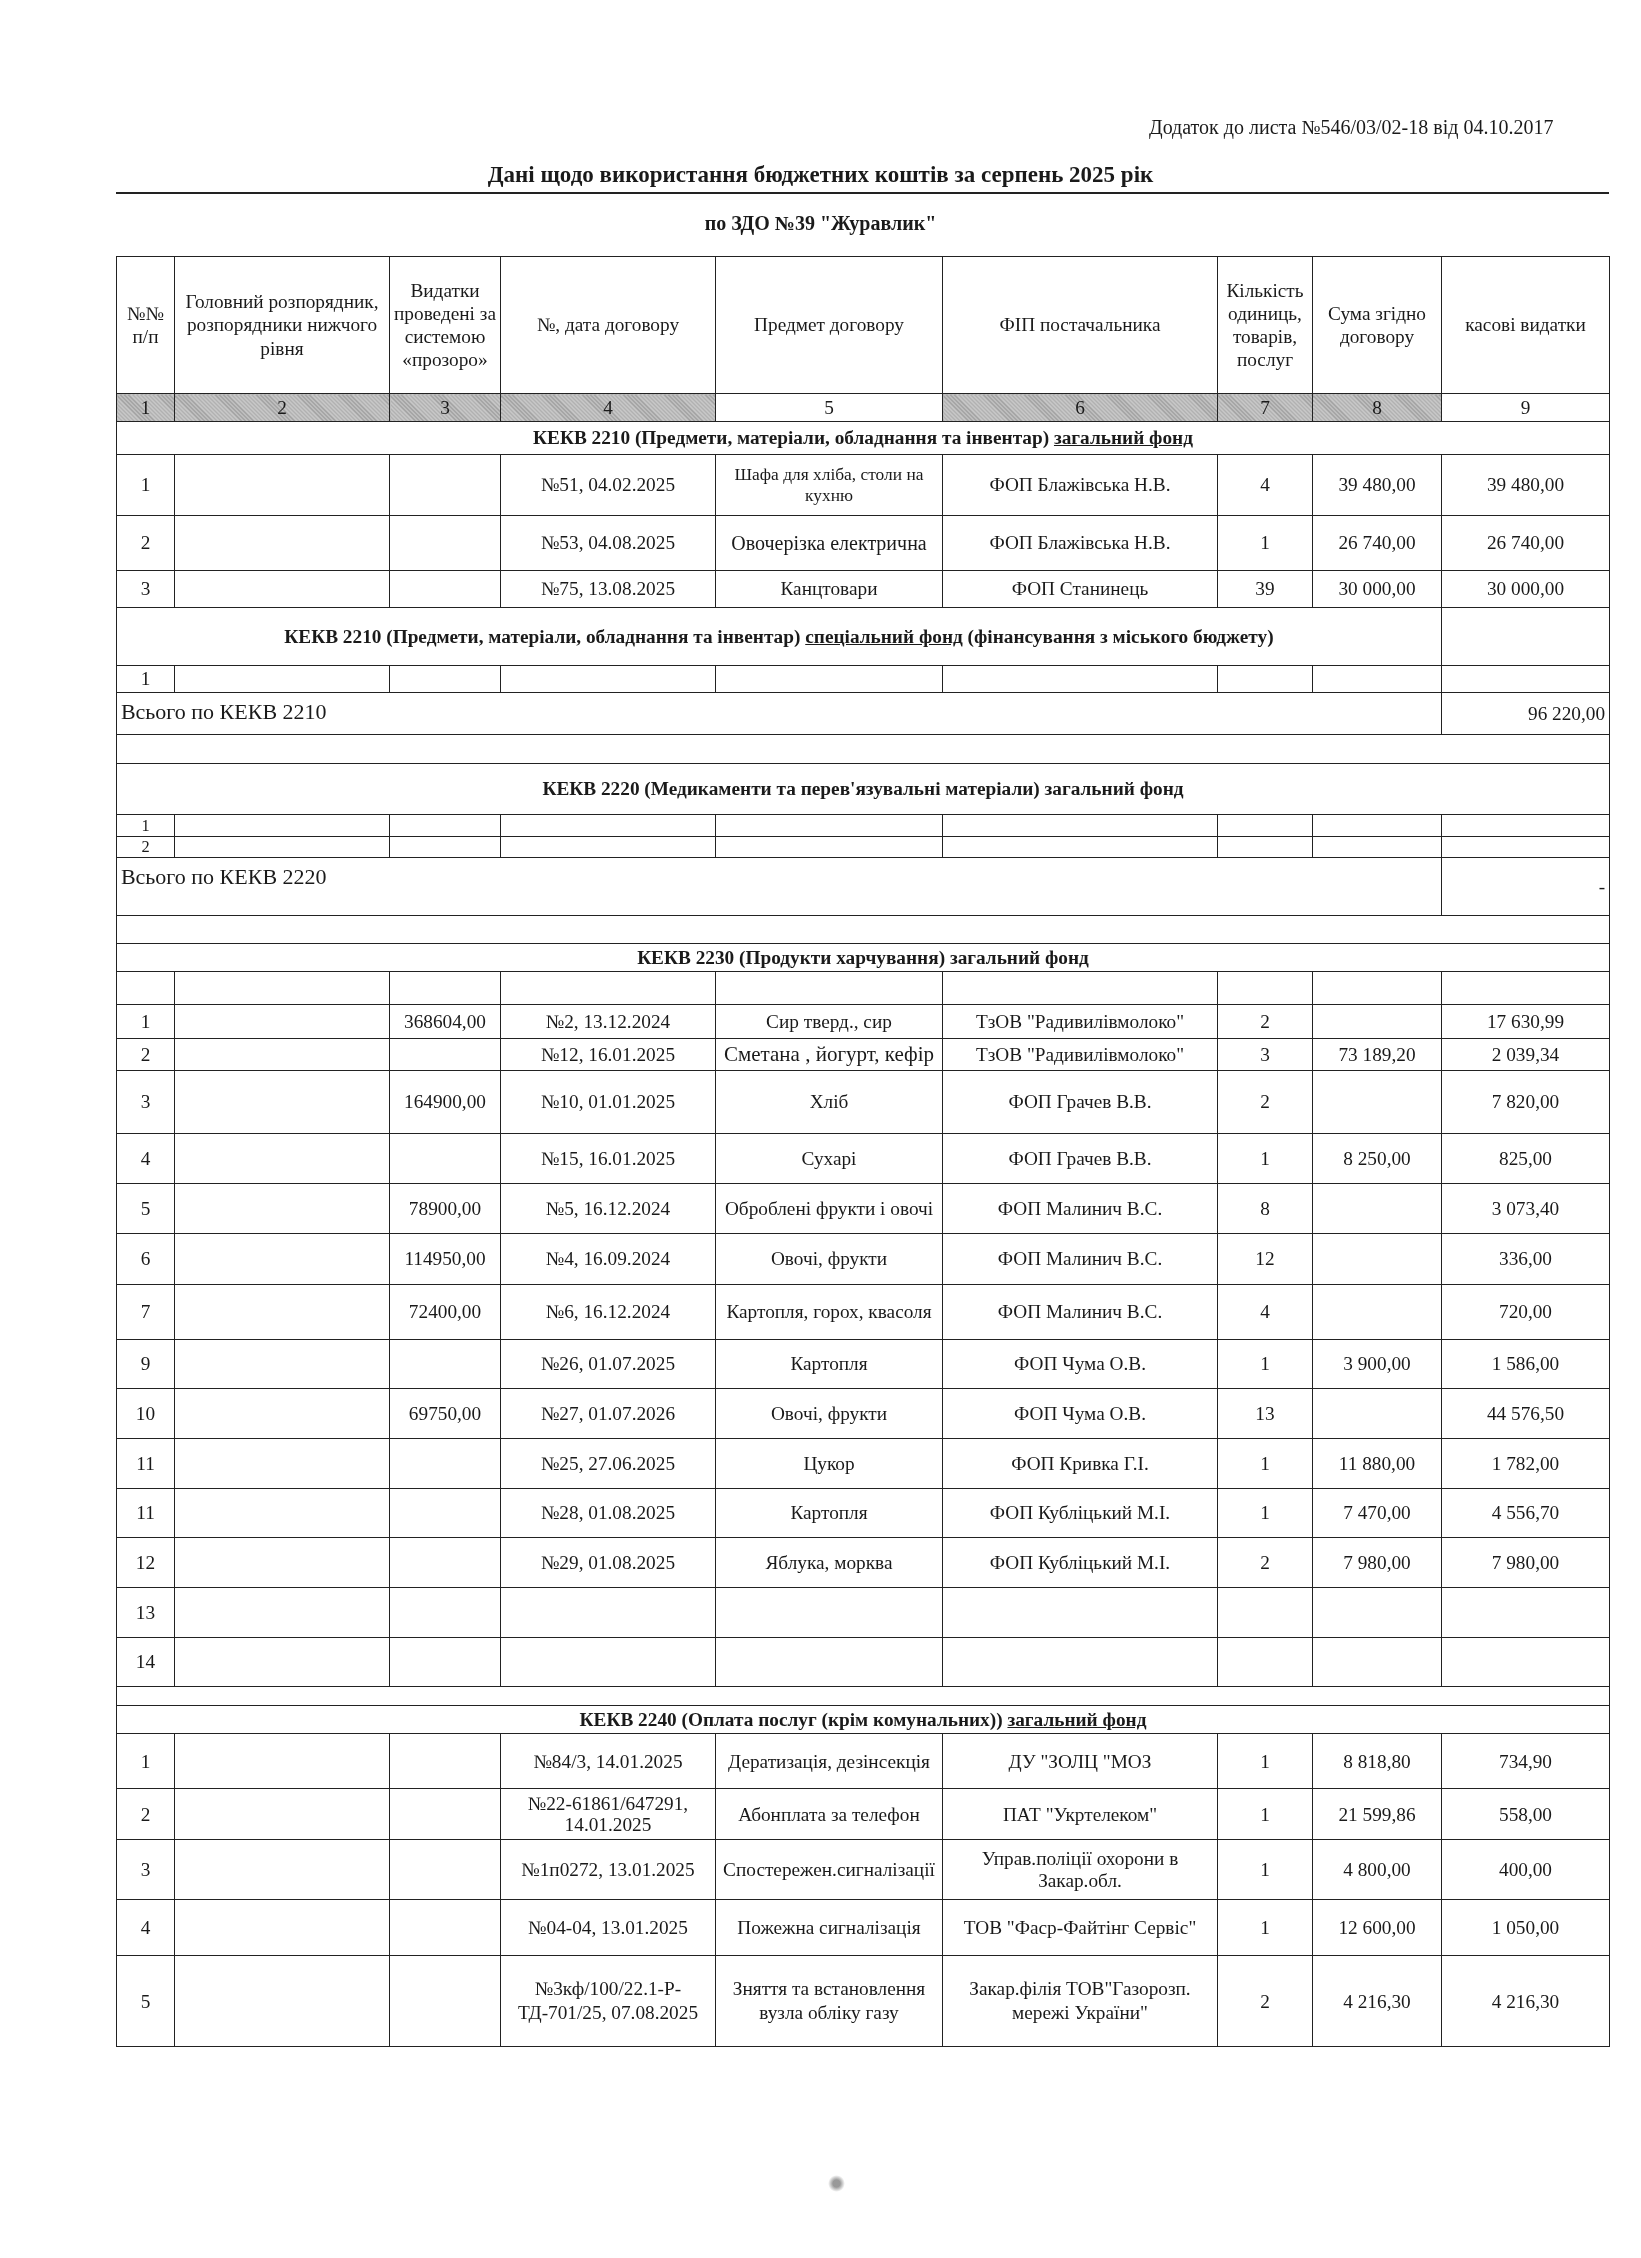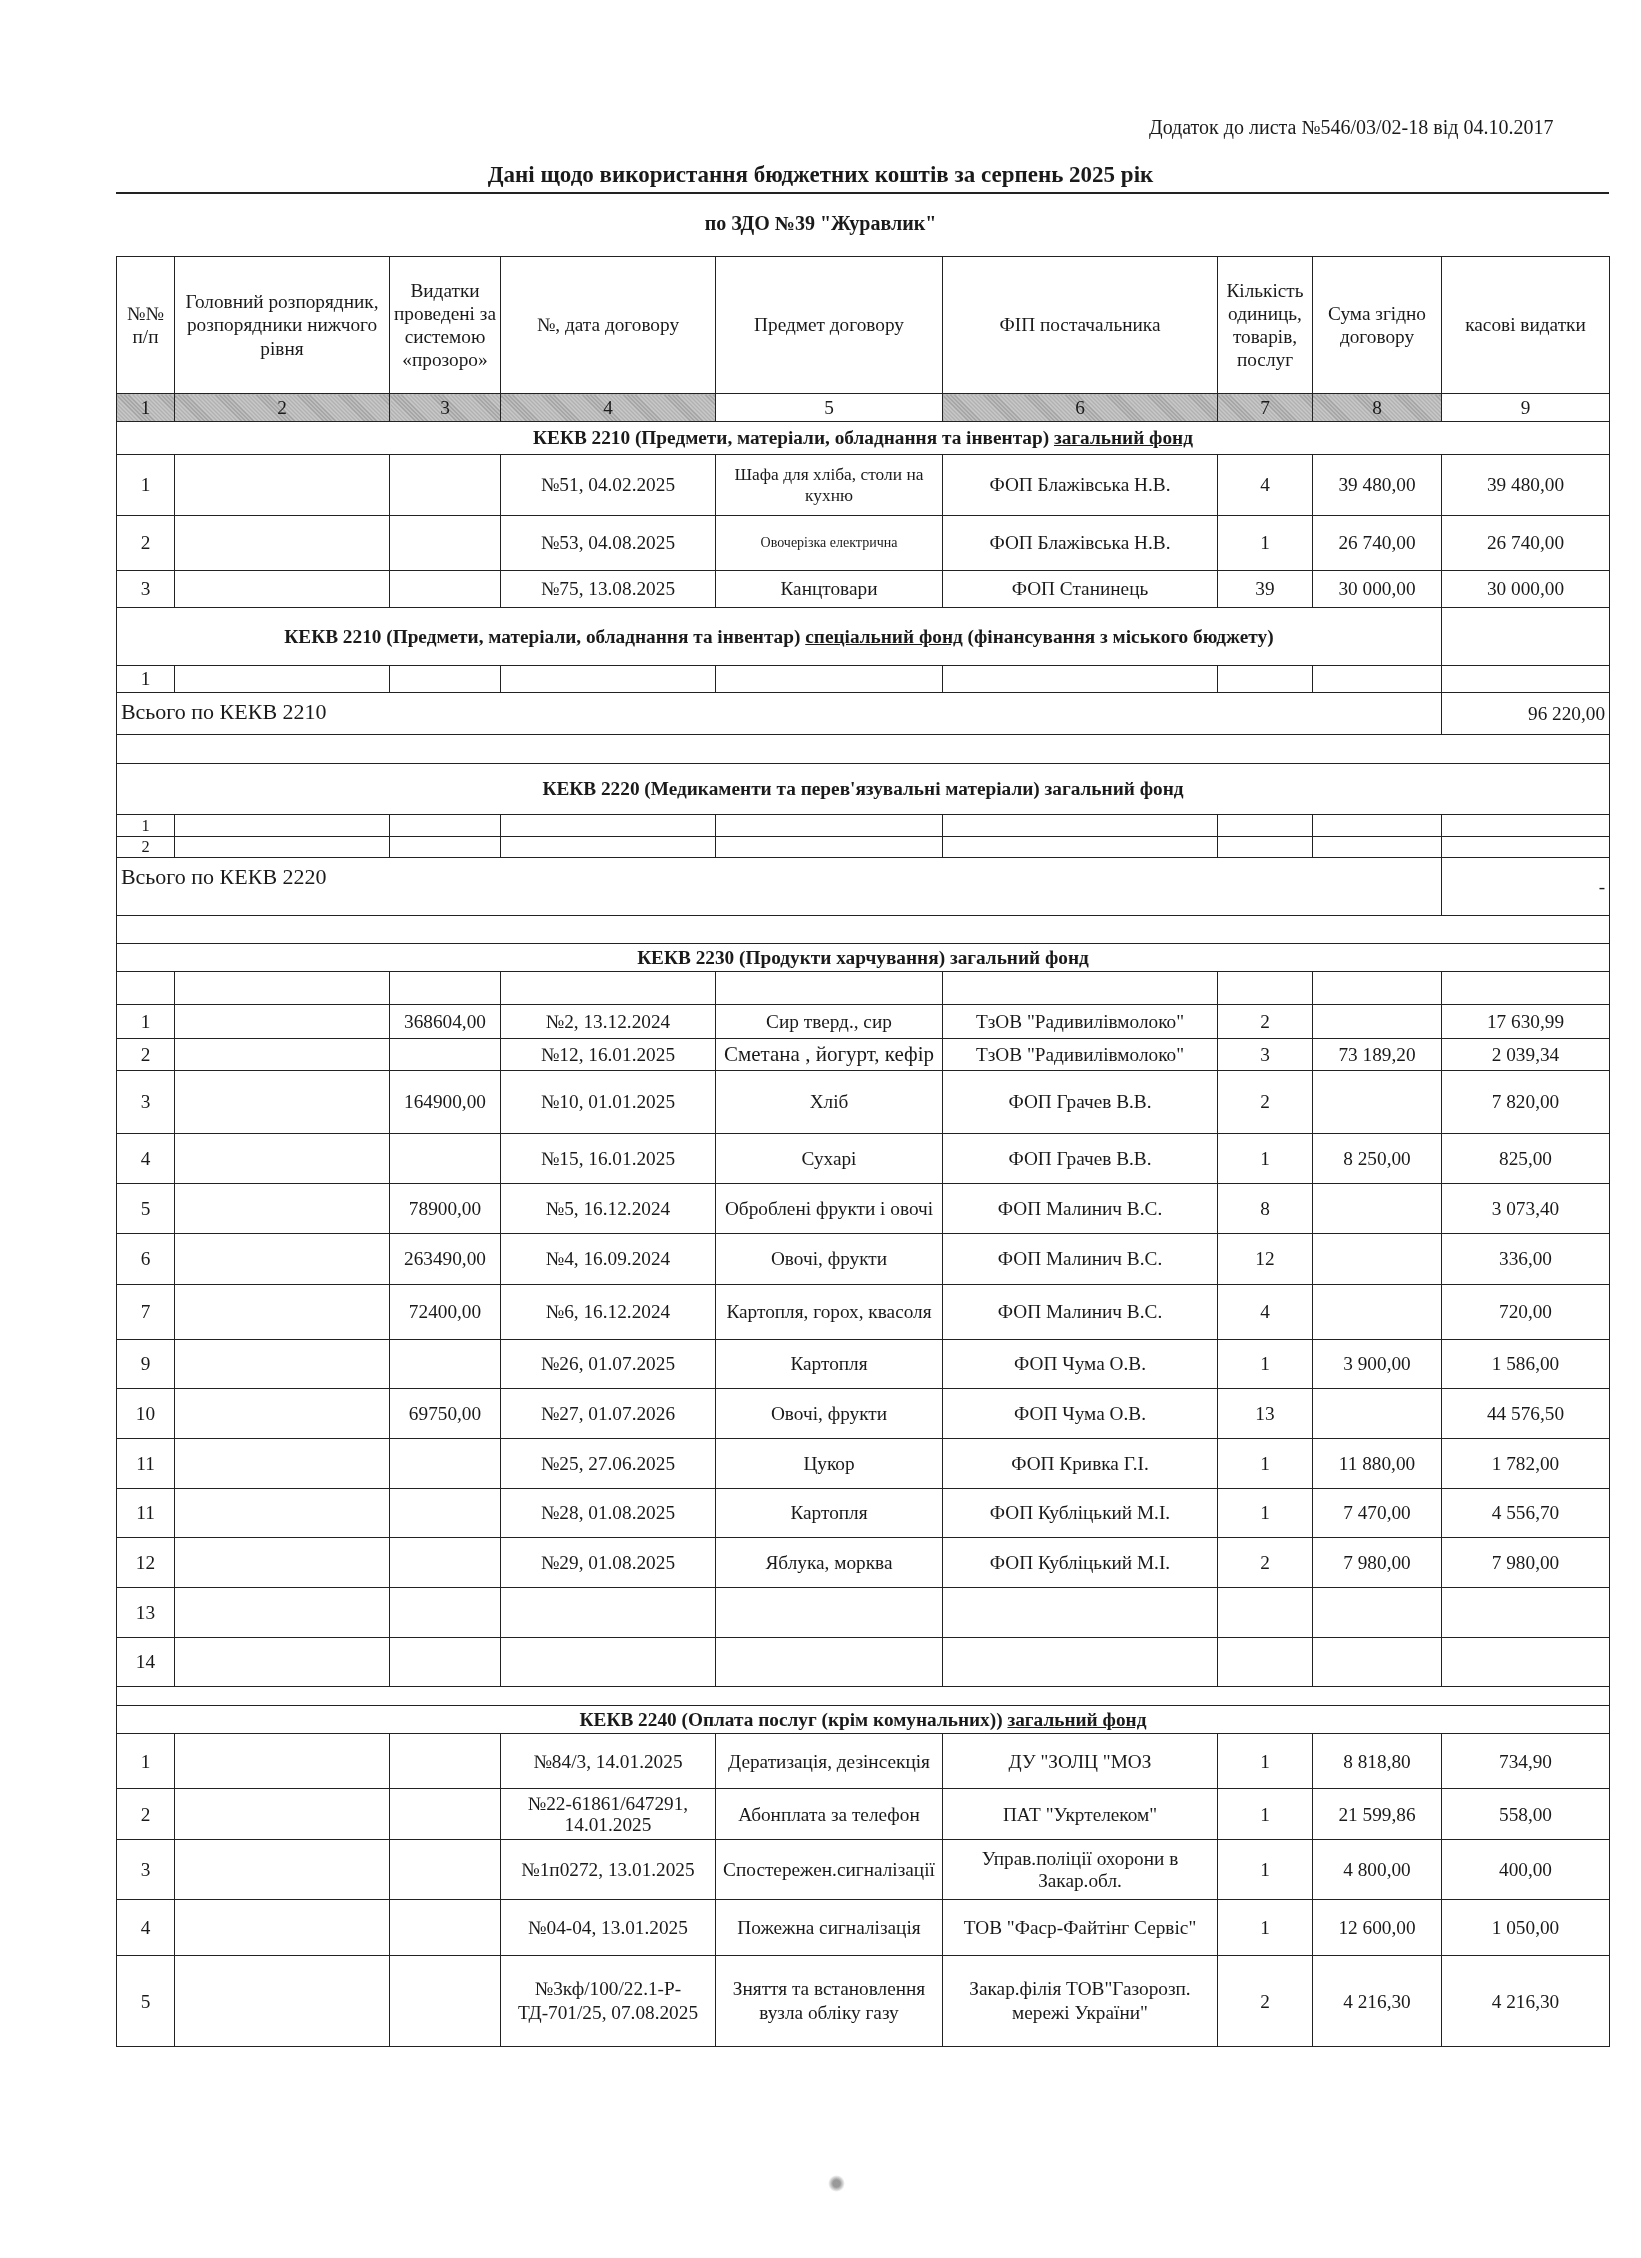--- a/index.html
+++ b/index.html
@@ -82,21 +82,21 @@
     <td class="bot">ФОП Блажівська Н.В.</td>
     <td>4</td>
     <td>39 480,00</td>
     <td class="r">39 480,00</td>
   </tr>
   <tr style="height:55px">
     <td>2</td>
         <td></td>
         <td></td>
     <td class="top">№53, 04.08.2025</td>
-    <td style="font-size:14px">Овочерізка електрична</td>
+    <td style="font-size:20px">Овочерізка електрична</td>
     <td class="bot">ФОП Блажівська Н.В.</td>
     <td>1</td>
     <td>26 740,00</td>
     <td class="r">26 740,00</td>
   </tr>
   <tr style="height:37px">
     <td>3</td>
         <td></td>
         <td></td>
     <td>№75, 13.08.2025</td>
@@ -229,21 +229,21 @@
     <td class="top">№5, 16.12.2024</td>
     <td class="top" style="line-height:1.1">Оброблені фрукти і овочі</td>
     <td class="top">ФОП Малинич В.С.</td>
     <td>8</td>
     <td></td>
     <td class="r">3 073,40</td>
   </tr>
   <tr style="height:51px">
     <td>6</td>
         <td></td>
-    <td class="top">263490,00</td>
+    <td class="top">114950,00</td>
     <td class="top">№4, 16.09.2024</td>
     <td class="top">Овочі, фрукти</td>
     <td class="top">ФОП Малинич В.С.</td>
     <td>12</td>
     <td></td>
     <td class="r bot">336,00</td>
   </tr>
   <tr style="height:55px">
     <td>7</td>
         <td></td>

